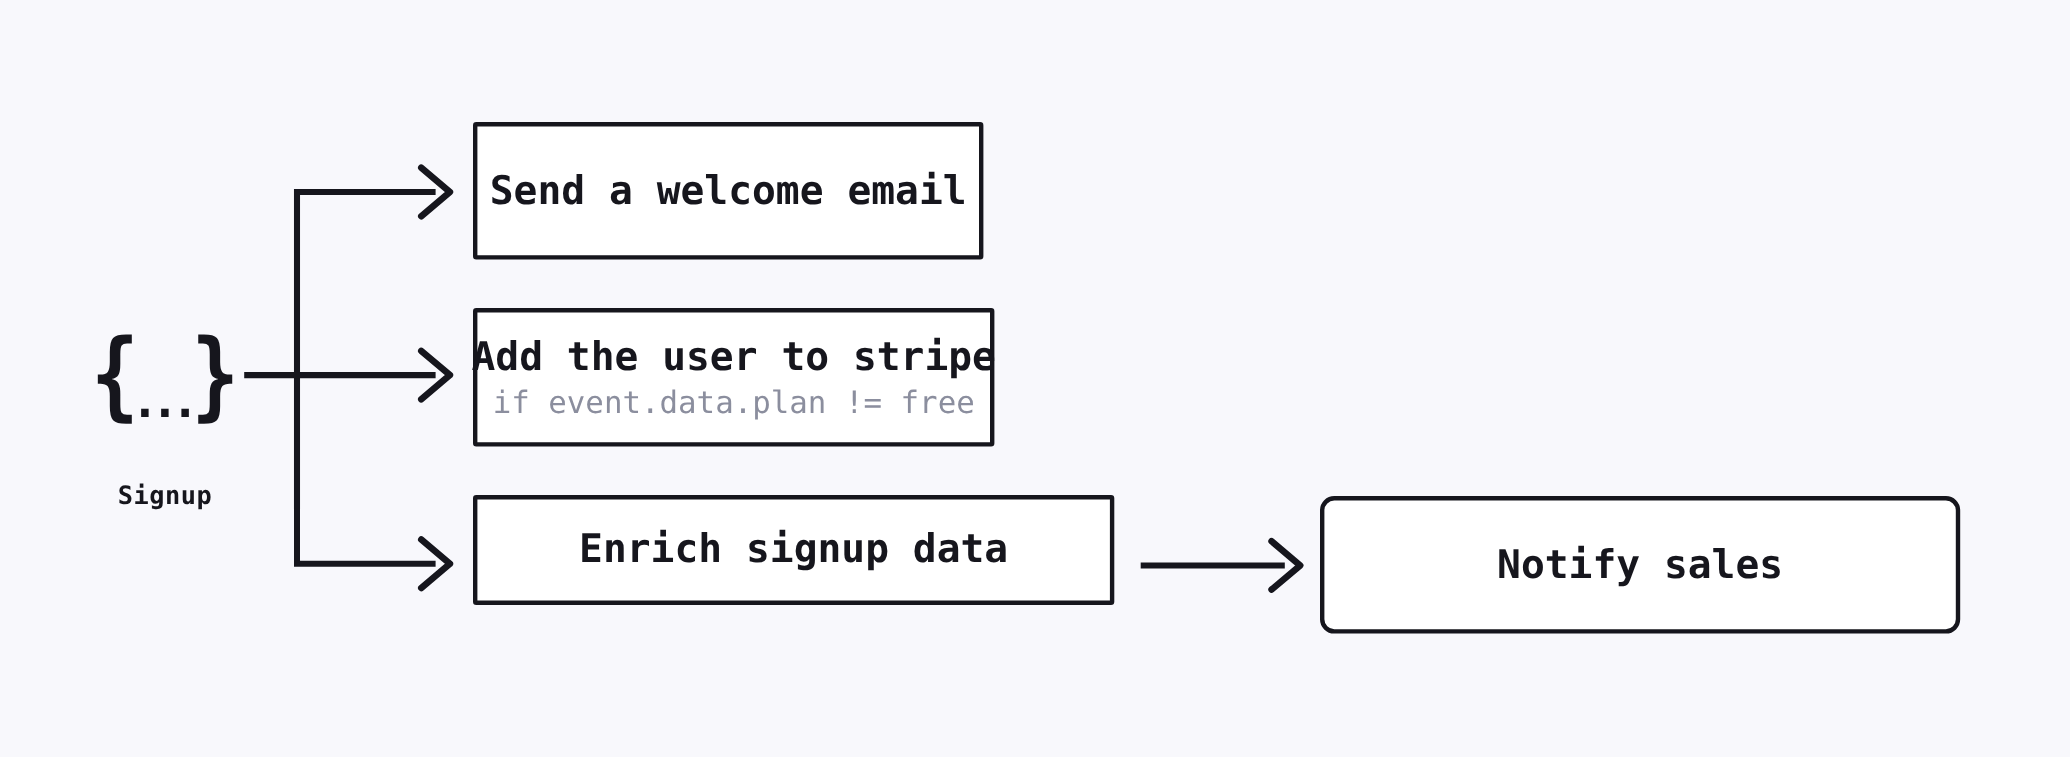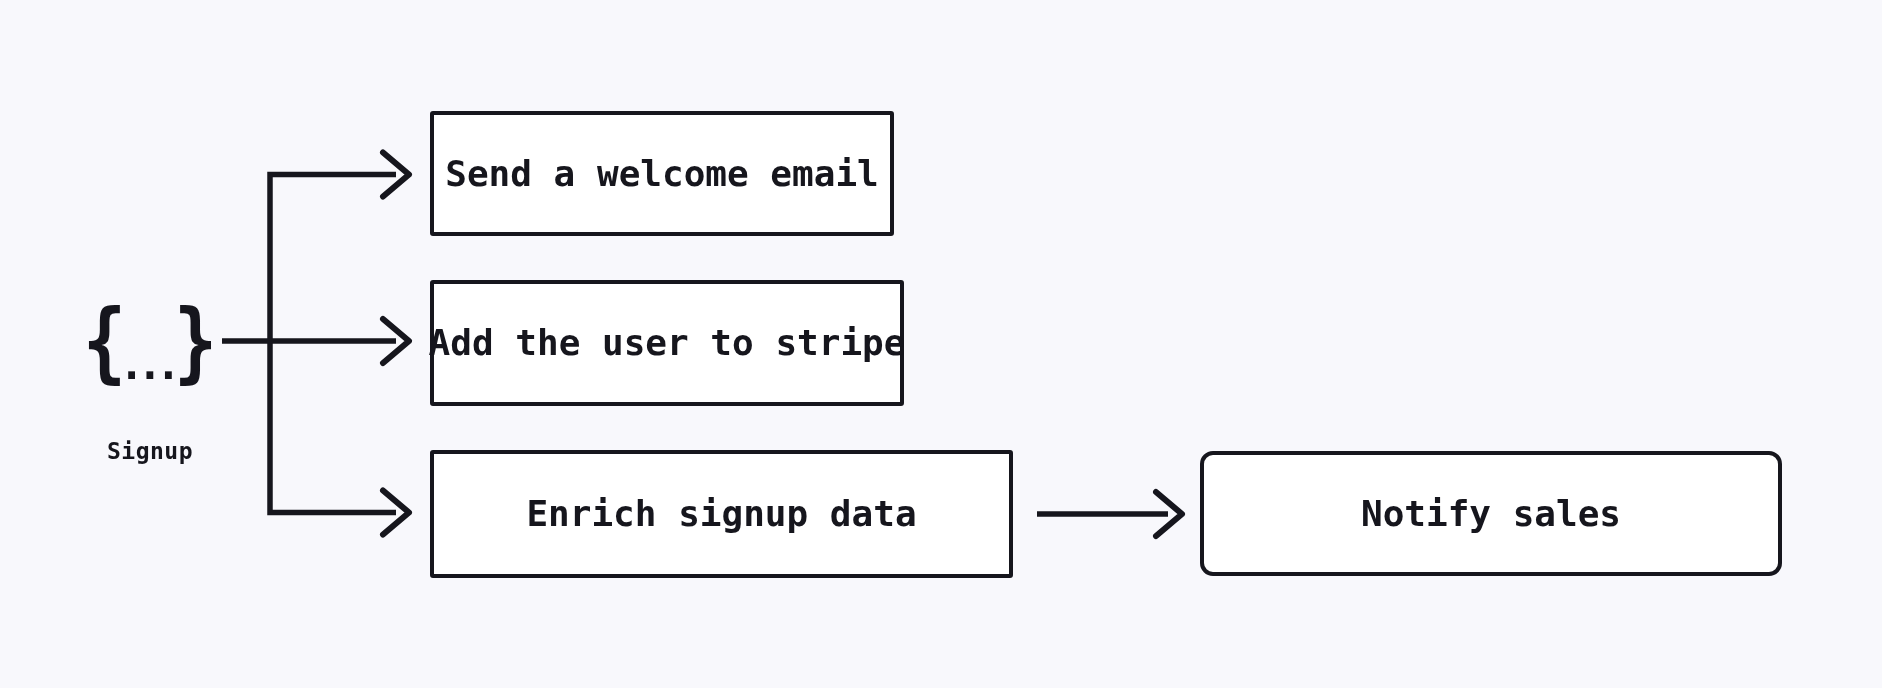--- a/index.html
+++ b/index.html
@@ -85,21 +85,21 @@
   }
   .node-condition {
     font-size: 28px;
     font-weight: 400;
     line-height: 1.1;
     color: #8b8e9e;
     white-space: nowrap;
   }
   #node-welcome { left: 430px; top: 111px; width: 464px; height: 125px; }
   #node-stripe  { left: 430px; top: 280px; width: 474px; height: 126px; }
-  #node-enrich  { left: 430px; top: 450px; width: 583px; height: 128px; }
+  #node-enrich  { left: 430px; top: 450px; width: 583px; height: 100px; }
   #node-notify  { left: 1200px; top: 451px; width: 582px; height: 125px; border-radius: 13px; }
 </style>
 </head>
 <body>
 
 <div class="stage">
 
   <svg class="arrow-layer" viewBox="0 0 1882 688" xmlns="http://www.w3.org/2000/svg" aria-hidden="true">
 
     <path d="M 396 174.5 H 270 V 512.5 H 396" fill="none" stroke="#16161d" stroke-width="5.5"></path>
@@ -120,20 +120,21 @@
     <span class="brace right">}</span>
   </div>
   <div class="trigger-label">Signup</div>
 
   <div class="node" id="node-welcome">
     <div class="node-title">Send a welcome email</div>
   </div>
 
   <div class="node" id="node-stripe">
     <div class="node-title">Add the user to stripe</div>
+    <div class="node-condition">if event.data.plan != free</div>
   </div>
 
   <div class="node" id="node-enrich">
     <div class="node-title">Enrich signup data</div>
   </div>
 
   <div class="node" id="node-notify">
     <div class="node-title">Notify sales</div>
   </div>
 

